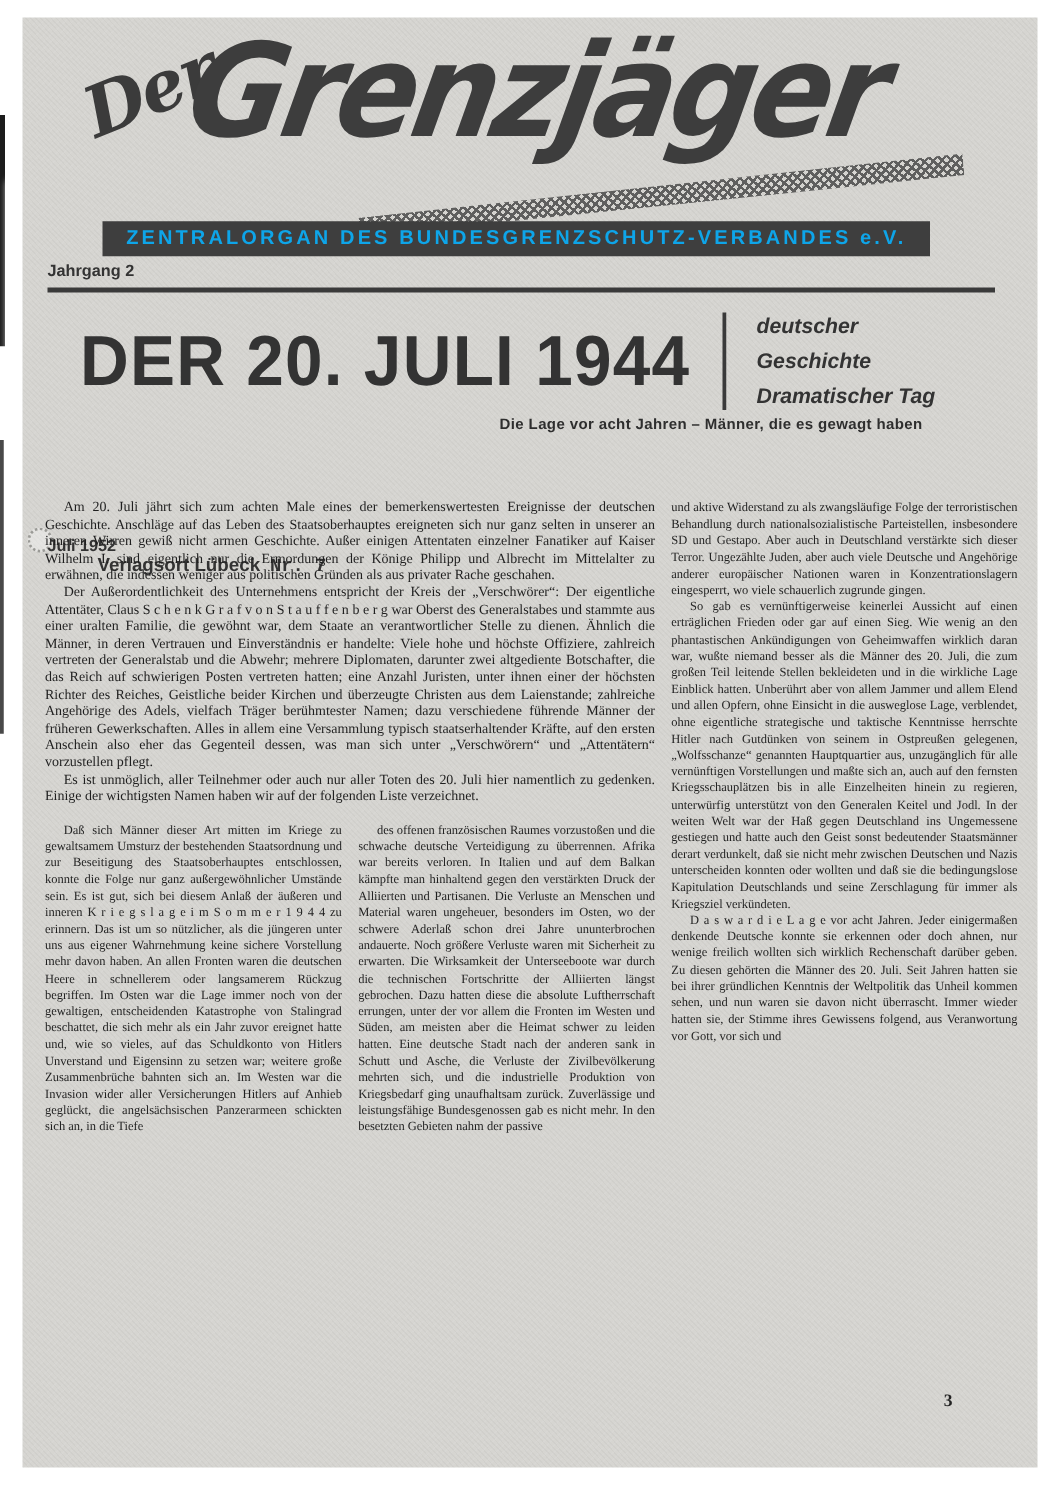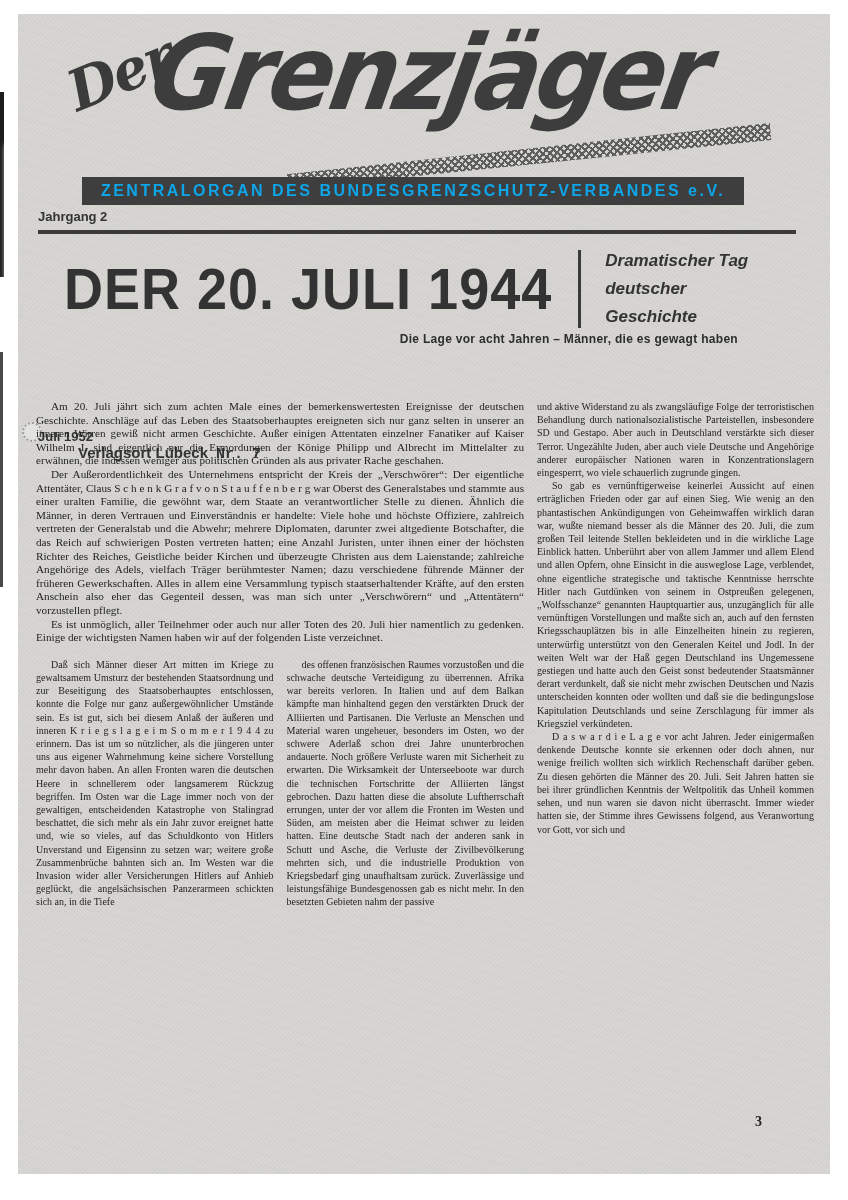--- a/index.html
+++ b/index.html
@@ -135,22 +135,22 @@
         <span class="meta-issue">Nr. 7</span>
       </span>
     </div>
     <div class="head-rule"></div>
   </div>
 
   <div class="headline-row">
     <h1 class="headline">DER 20. JULI 1944</h1>
     <div class="headline-divider"></div>
     <div class="kicker">
+      <div>deutscher Geschichte</div>
       <div>Dramatischer Tag</div>
-      <div>deutscher Geschichte</div>
     </div>
   </div>
   <div class="subhead">Die Lage vor acht Jahren  –  Männer, die es gewagt haben</div>
 
   <div class="content">
     <div class="main-left">
       <div class="intro">
         <p class="para">Am 20. Juli jährt sich zum achten Male eines der bemerkenswertesten Ereignisse der deutschen Geschichte. Anschläge auf das Leben des Staatsoberhauptes ereigneten sich nur ganz selten in unserer an inneren Wirren gewiß nicht armen Geschichte. Außer einigen Attentaten einzelner Fanatiker auf Kaiser Wilhelm I. sind eigentlich nur die Ermordungen der Könige Philipp und Albrecht im Mittelalter zu erwähnen, die indessen weniger aus politischen Gründen als aus privater Rache geschahen.</p>
         <p class="para">Der Außerordentlichkeit des Unternehmens entspricht der Kreis der „Verschwörer“: Der eigentliche Attentäter, Claus S c h e n k  G r a f  v o n  S t a u f f e n b e r g war Oberst des Generalstabes und stammte aus einer uralten Familie, die gewöhnt war, dem Staate an verantwortlicher Stelle zu dienen. Ähnlich die Männer, in deren Vertrauen und Einverständnis er handelte: Viele hohe und höchste Offiziere, zahlreich vertreten der Generalstab und die Abwehr; mehrere Diplomaten, darunter zwei altgediente Botschafter, die das Reich auf schwierigen Posten vertreten hatten; eine Anzahl Juristen, unter ihnen einer der höchsten Richter des Reiches, Geistliche beider Kirchen und überzeugte Christen aus dem Laienstande; zahlreiche Angehörige des Adels, vielfach Träger berühmtester Namen; dazu verschiedene führende Männer der früheren Gewerkschaften. Alles in allem eine Versammlung typisch staatserhaltender Kräfte, auf den ersten Anschein also eher das Gegenteil dessen, was man sich unter „Verschwörern“ und „Attentätern“ vorzustellen pflegt.</p>
         <p class="para">Es ist unmöglich, aller Teilnehmer oder auch nur aller Toten des 20. Juli hier namentlich zu gedenken. Einige der wichtigsten Namen haben wir auf der folgenden Liste verzeichnet.</p>

